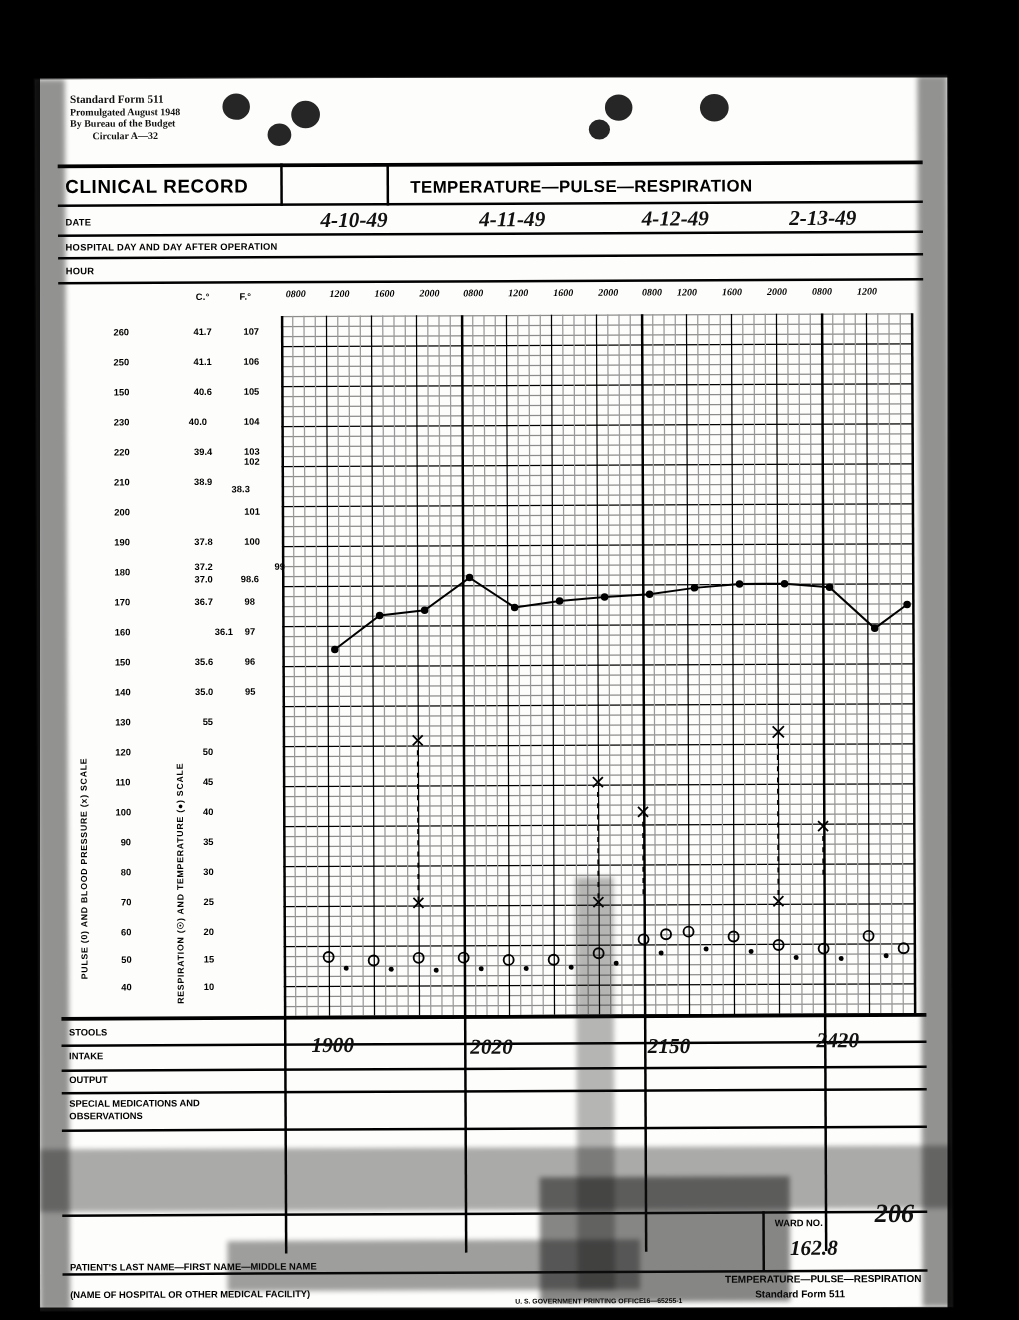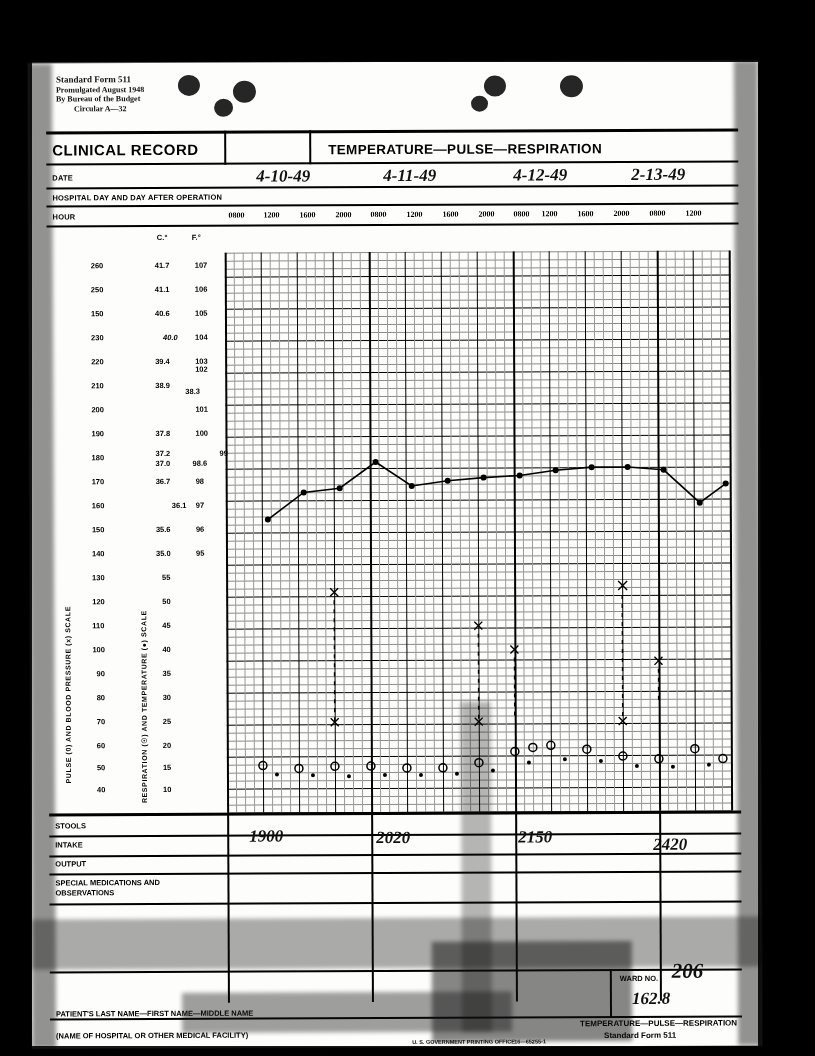--- a/index.html
+++ b/index.html
@@ -17,21 +17,21 @@
   .tprtitle{position:absolute;left:300px;top:80px;font-size:13.5px;font-weight:bold;letter-spacing:.3px;color:#000;}
   .lbl{position:absolute;font-size:7.5px;font-weight:bold;color:#000;letter-spacing:.2px;}
   .hand{position:absolute;font-family:"Liberation Serif",serif;font-style:italic;font-weight:bold;color:#111;}
   .grid{position:absolute;left:196px;top:190px;width:505px;height:560px;}
   .vline{position:absolute;top:0;bottom:0;width:1px;background:#000;}
   .vthin{position:absolute;top:0;bottom:0;width:1px;background:#9a9a9a;}
   .hthin{position:absolute;left:0;right:0;height:1px;background:#8c8c8c;}
   .hmaj{position:absolute;left:0;right:0;height:1px;background:#000;}
   .scalenum{position:absolute;font-size:7.5px;font-weight:bold;color:#000;}
   .vlabel{position:absolute;font-size:7px;font-weight:bold;color:#000;transform:rotate(-90deg);transform-origin:left top;white-space:nowrap;letter-spacing:.6px;}
-  .hourtxt{position:absolute;font-size:8px;font-family:"Liberation Serif",serif;font-weight:bold;color:#000;}
+  .hourtxt{position:absolute;font-size:8px;font-family:"Liberation Serif",serif;font-style:italic;font-weight:bold;color:#000;margin-top:20px;}
   .footlbl{position:absolute;font-size:7.5px;font-weight:bold;color:#000;}
   .smear{position:absolute;background:#000;opacity:.9;}
   .smear2{position:absolute;background:#111;opacity:.55;filter:blur(2px);}
   svg.overlay{position:absolute;left:0;top:0;overflow:visible;}
 </style>
 </head>
 <body>
 
 <div id="page">
 
@@ -115,21 +115,21 @@
     <div class="scalenum" style="left:66px;top:606px;">90</div>
     <div class="scalenum" style="left:66px;top:630px;">80</div>
     <div class="scalenum" style="left:66px;top:654px;">70</div>
     <div class="scalenum" style="left:66px;top:678px;">60</div>
     <div class="scalenum" style="left:66px;top:700px;">50</div>
     <div class="scalenum" style="left:66px;top:722px;">40</div>
 
     <div class="scalenum" style="left:126px;top:198px;">41.7</div>
     <div class="scalenum" style="left:126px;top:222px;">41.1</div>
     <div class="scalenum" style="left:126px;top:246px;">40.6</div>
-    <div class="scalenum" style="left:134px;top:270px;font-style:italic;">40.0</div>
+    <div class="scalenum" style="left:122px;top:270px;">40.0</div>
     <div class="scalenum" style="left:126px;top:294px;">39.4</div>
     <div class="scalenum" style="left:126px;top:318px;">38.9</div>
     <div class="scalenum" style="left:126px;top:324px;margin-left:30px;">38.3</div>
     <div class="scalenum" style="left:126px;top:366px;">37.8</div>
     <div class="scalenum" style="left:126px;top:386px;">37.2</div>
     <div class="scalenum" style="left:126px;top:396px;">37.0</div>
     <div class="scalenum" style="left:126px;top:414px;">36.7</div>
     <div class="scalenum" style="left:142px;top:438px;">36.1</div>
     <div class="scalenum" style="left:126px;top:462px;">35.6</div>
     <div class="scalenum" style="left:126px;top:486px;">35.0</div>
@@ -367,41 +367,41 @@
 
     <div class="footlbl" style="left:24px;top:758px;">STOOLS</div>
     <div class="rule" style="left:18px;top:772px;width:692px;height:2px;"></div>
 
     <div class="footlbl" style="left:24px;top:777px;">INTAKE</div>
     <div class="rule" style="left:18px;top:792px;width:692px;height:2px;"></div>
 
     <div class="hand" style="left:218px;top:764px;font-size:17px;">1900</div>
     <div class="hand" style="left:345px;top:766px;font-size:17px;">2020</div>
     <div class="hand" style="left:487px;top:766px;font-size:17px;">2150</div>
-    <div class="hand" style="left:622px;top:762px;font-size:17px;margin-top:12px;">2420</div>
+    <div class="hand" style="left:622px;top:762px;font-size:17px;">2420</div>
 
     <div class="footlbl" style="left:24px;top:796px;">OUTPUT</div>
     <div class="rule" style="left:18px;top:810px;width:692px;height:2px;"></div>
 
     <div class="footlbl" style="left:24px;top:815px;">SPECIAL MEDICATIONS AND</div>
     <div class="footlbl" style="left:24px;top:825px;">OBSERVATIONS</div>
     <div class="rule" style="left:18px;top:840px;width:692px;height:2px;"></div>
 
     <div class="rule" style="left:196px;top:750px;width:2px;height:190px;"></div>
     <div class="rule" style="left:340px;top:750px;width:2px;height:190px;"></div>
     <div class="rule" style="left:484px;top:750px;width:2px;height:190px;"></div>
     <div class="rule" style="left:628px;top:750px;width:2px;height:190px;"></div>
 
     <div class="rule" style="left:18px;top:908px;width:692px;height:2px;"></div>
     <div class="footlbl" style="left:24px;top:913px;margin-top:33px;">PATIENT'S LAST NAME—FIRST NAME—MIDDLE NAME</div>
     <div class="footlbl" style="left:588px;top:913px;">WARD NO.</div>
     <div class="rule" style="left:18px;top:955px;width:692px;height:2px;"></div>
     <div class="rule" style="left:578px;top:908px;width:2px;height:48px;"></div>
 
-    <div class="hand" style="left:640px;top:898px;font-size:21px;text-align:center;">206</div>
+    <div class="hand" style="left:668px;top:898px;font-size:21px;text-align:center;">206</div>
     <div class="hand" style="left:600px;top:928px;font-size:17px;">162.8</div>
 
     <div class="footlbl" style="left:24px;top:968px;">(NAME OF HOSPITAL OR OTHER MEDICAL FACILITY)</div>
     <div class="footlbl" style="left:548px;top:958px;font-size:8px;">TEMPERATURE—PULSE—RESPIRATION</div>
     <div class="footlbl" style="left:572px;top:970px;font-size:8px;">Standard Form 511</div>
     <div class="footlbl" style="left:380px;top:977px;font-size:5.5px;">U. S. GOVERNMENT PRINTING OFFICE</div>
     <div class="footlbl" style="left:482px;top:977px;font-size:5.5px;">16—65255-1</div>
 
     <div class="smear2" style="left:0px;top:856px;width:730px;height:50px;opacity:.35;"></div>
     <div class="smear2" style="left:400px;top:880px;width:200px;height:100px;opacity:.5;"></div>

